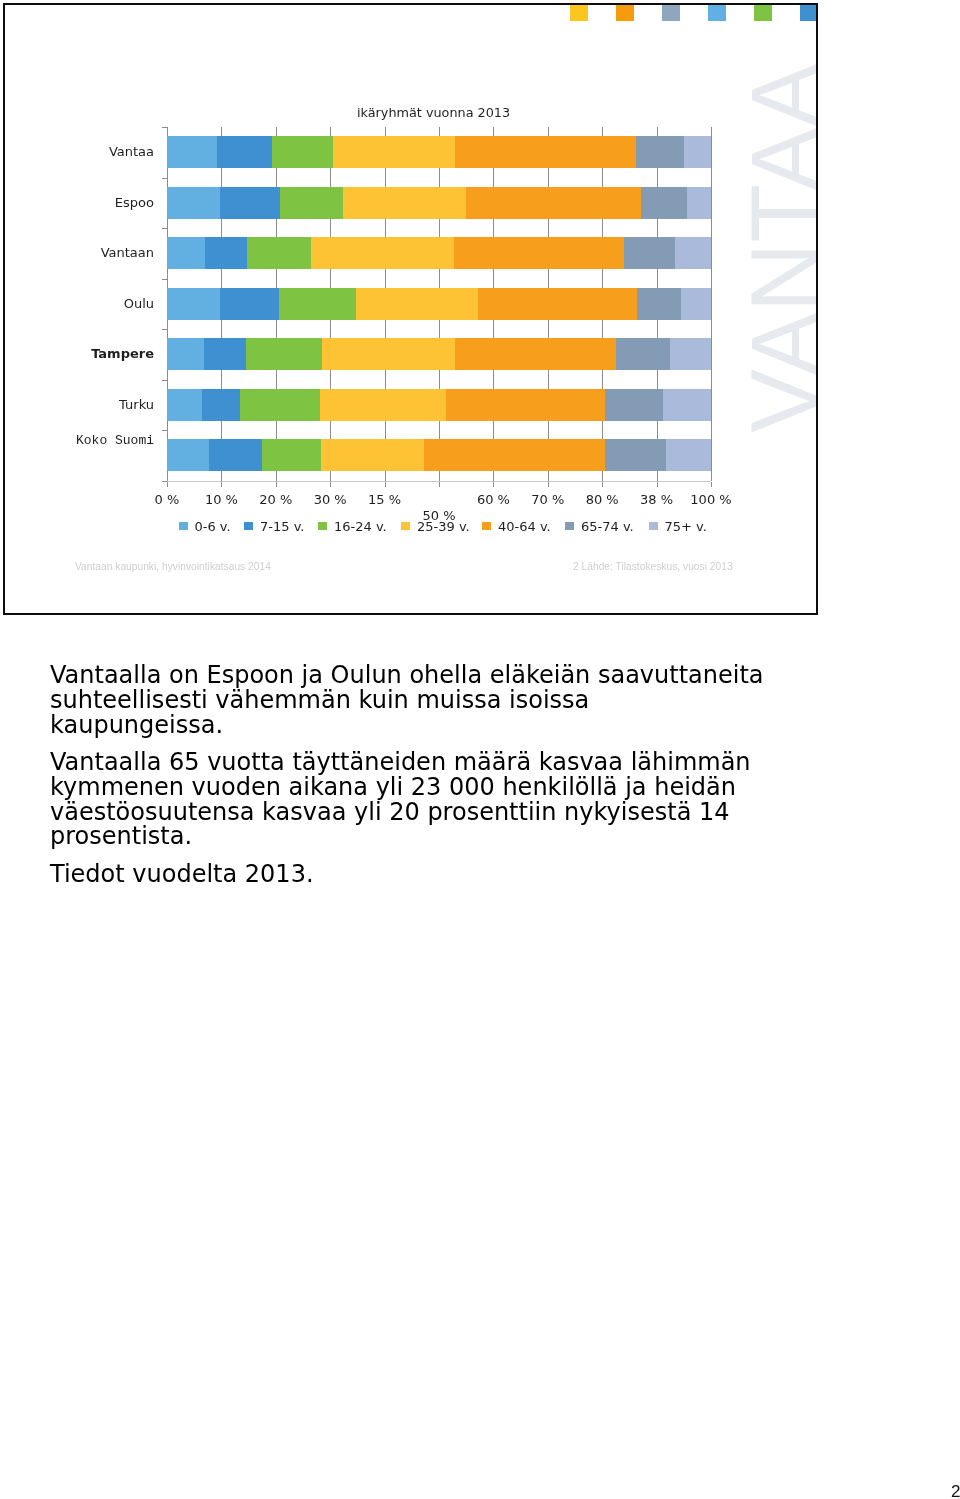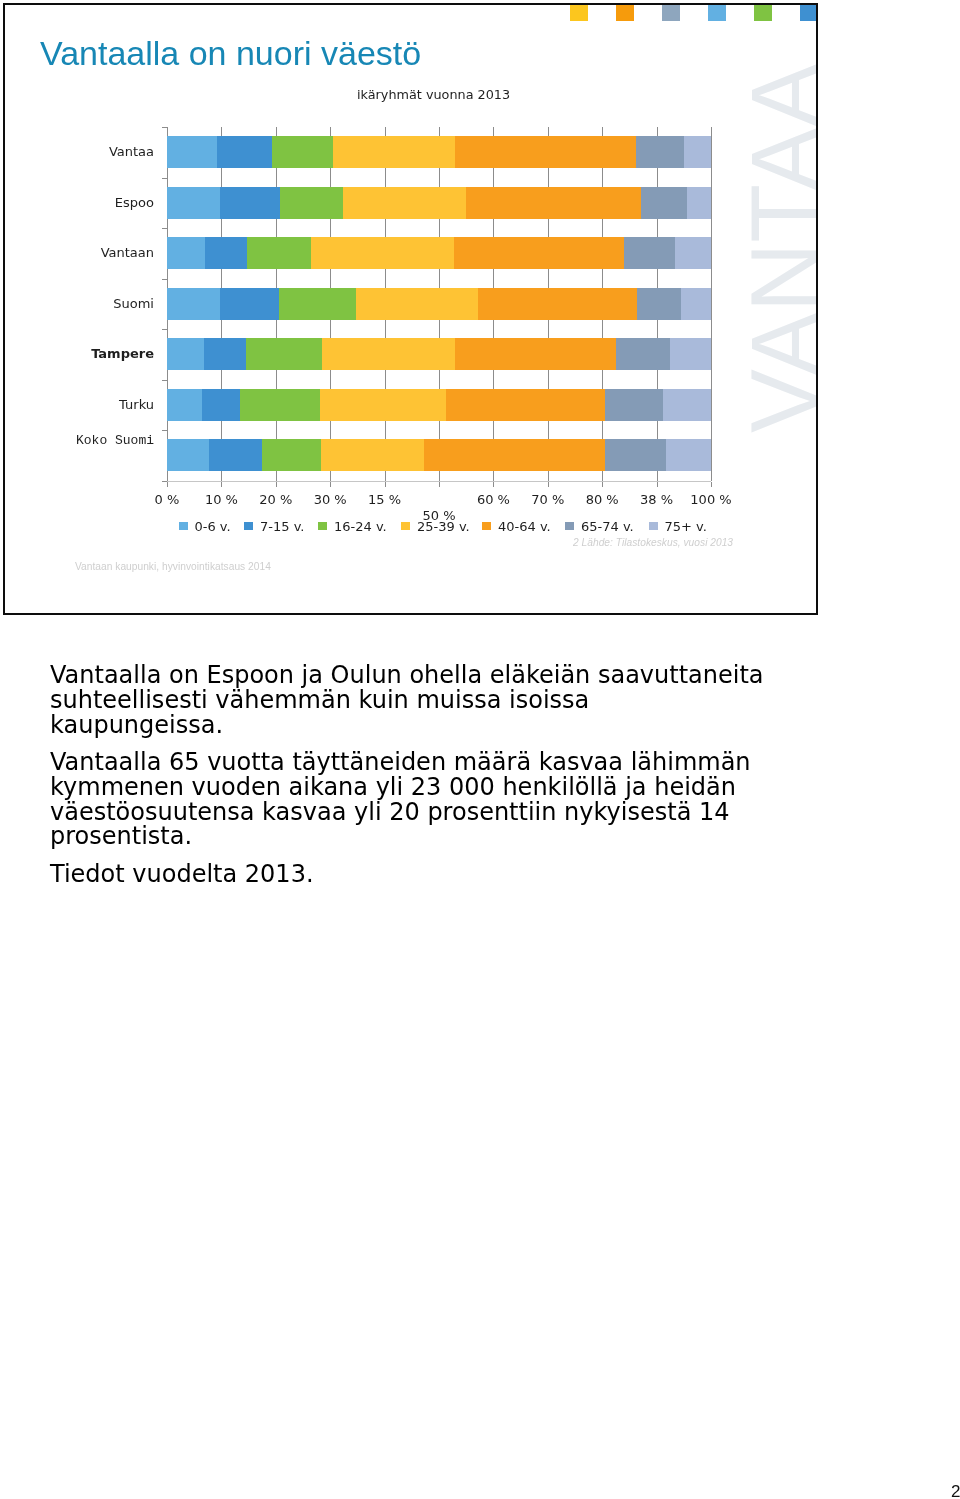--- a/index.html
+++ b/index.html
@@ -68,25 +68,24 @@
         <div class="swatch" style="left: 616px; background: rgb(246, 155, 12);"></div>
         <div class="swatch" style="left: 662px; background: rgb(142, 166, 190);"></div>
         <div class="swatch" style="left: 708px; background: rgb(98, 176, 226);"></div>
         <div class="swatch" style="left: 754px; background: rgb(127, 195, 66);"></div>
         <div class="swatch" style="left: 800px; background: rgb(62, 144, 209);"></div>
       </div>
     </div>
   </div>
   <div class="slide-border" style="border-color: rgb(13, 13, 13);"></div>
 
-  <div class="slide-title" style="color: rgb(23, 135, 181);">Vantaalla on nuori väestö</div>
 
   <div id="chart-root">
 
-    <div class="chart-title" style="left: 357px; top: 87px; text-align: right;">ikäryhmät vuonna 2013</div>
+    <div class="chart-title" style="left: 357px; top: 105px; text-align: right;">ikäryhmät vuonna 2013</div>
 
     <div id="grid-layer">
         <div class="gridline" style="left: 167px; top: 127px; width: 1px; height: 353.5px;"></div>
         <div class="gridline" style="left: 221.4px; top: 127px; width: 1px; height: 353.5px;"></div>
         <div class="gridline" style="left: 275.8px; top: 127px; width: 1px; height: 353.5px;"></div>
         <div class="gridline" style="left: 330.2px; top: 127px; width: 1px; height: 353.5px;"></div>
         <div class="gridline" style="left: 384.6px; top: 127px; width: 1px; height: 353.5px;"></div>
         <div class="gridline" style="left: 439px; top: 127px; width: 1px; height: 353.5px;"></div>
         <div class="gridline" style="left: 493.4px; top: 127px; width: 1px; height: 353.5px;"></div>
         <div class="gridline" style="left: 547.8px; top: 127px; width: 1px; height: 353.5px;"></div>
@@ -113,21 +112,21 @@
         <div class="axisline" style="left: 161.5px; top: 329px; width: 5px; height: 1px;"></div>
         <div class="axisline" style="left: 161.5px; top: 379.5px; width: 5px; height: 1px;"></div>
         <div class="axisline" style="left: 161.5px; top: 430px; width: 5px; height: 1px;"></div>
         <div class="axisline" style="left: 161.5px; top: 480.5px; width: 5px; height: 1px;"></div>
       </div>
 
     <div id="bar-layer">
       <div class="cat-label" style="left: 40px; width: 114px; top: 144.25px;">Vantaa</div>
       <div class="cat-label" style="left: 40px; width: 114px; top: 194.75px;">Espoo</div>
       <div class="cat-label" style="left: 40px; width: 114px; top: 245.25px;">Vantaan</div>
-      <div class="cat-label" style="left: 40px; width: 114px; top: 295.75px;">Suomi</div>
+      <div class="cat-label" style="left: 40px; width: 114px; top: 295.75px;">Oulu</div>
       <div class="cat-label" style="left: 40px; width: 114px; top: 346.25px; font-weight: bold;">Tampere</div>
       <div class="cat-label" style="left: 40px; width: 114px; top: 396.75px;">Turku</div>
       <div class="cat-label" style="left: 40px; width: 114px; top: 433px; font-family: Liberation Mono, monospace;">Koko Suomi</div>
       <div class="bar" style="left: 167px; width: 544px; top: 136.25px;">
           <div class="seg" style="left: 0px; width: 49.504px; background: rgb(98, 176, 226);"></div>
           <div class="seg" style="left: 49.504px; width: 55.488px; background: rgb(62, 144, 209);"></div>
           <div class="seg" style="left: 104.992px; width: 60.928px; background: rgb(127, 195, 66);"></div>
           <div class="seg" style="left: 165.92px; width: 122.4px; background: rgb(254, 195, 52);"></div>
           <div class="seg" style="left: 288.32px; width: 180.608px; background: rgb(248, 158, 29);"></div>
           <div class="seg" style="left: 468.928px; width: 47.872px; background: rgb(132, 155, 182);"></div>
@@ -229,21 +228,21 @@
         <span class="legend-txt">65-74 v.</span>
       </div>
       <div class="legend-item" style="left: 648.5px; top: 519px; height: 16px;">
         <span class="legend-sq" style="background: rgb(169, 186, 218);"></span>
         <span class="legend-txt">75+ v.</span>
       </div>
     </div>
   </div>
 
   <div class="foot" id="foot-left" style="left: 75px; top: 561px;">Vantaan kaupunki, hyvinvointikatsaus 2014</div>
-  <div class="foot" id="foot-right" style="left: 573px; top: 537px; font-style: italic;">2  Lähde: Tilastokeskus, vuosi 2013</div>
+  <div class="foot" id="foot-right" style="left: 573px; top: 561px;">2  Lähde: Tilastokeskus, vuosi 2013</div>
 
   <div id="body-root">
     <div class="body-block" style="top: 663px;">Vantaalla on Espoon ja Oulun ohella eläkeiän saavuttaneita suhteellisesti vähemmän kuin muissa isoissa kaupungeissa.</div>
     <div class="body-block" style="top: 750px;">Vantaalla 65 vuotta täyttäneiden määrä kasvaa lähimmän kymmenen vuoden aikana yli 23 000 henkilöllä ja heidän väestöosuutensa kasvaa yli 20 prosenttiin nykyisestä 14 prosentista.</div>
     <div class="body-block" style="top: 862px;">Tiedot vuodelta 2013.</div>
   </div>
 
   <div class="pageno" style="left: 951px; top: 1482px;">2</div>
 
 </div>

